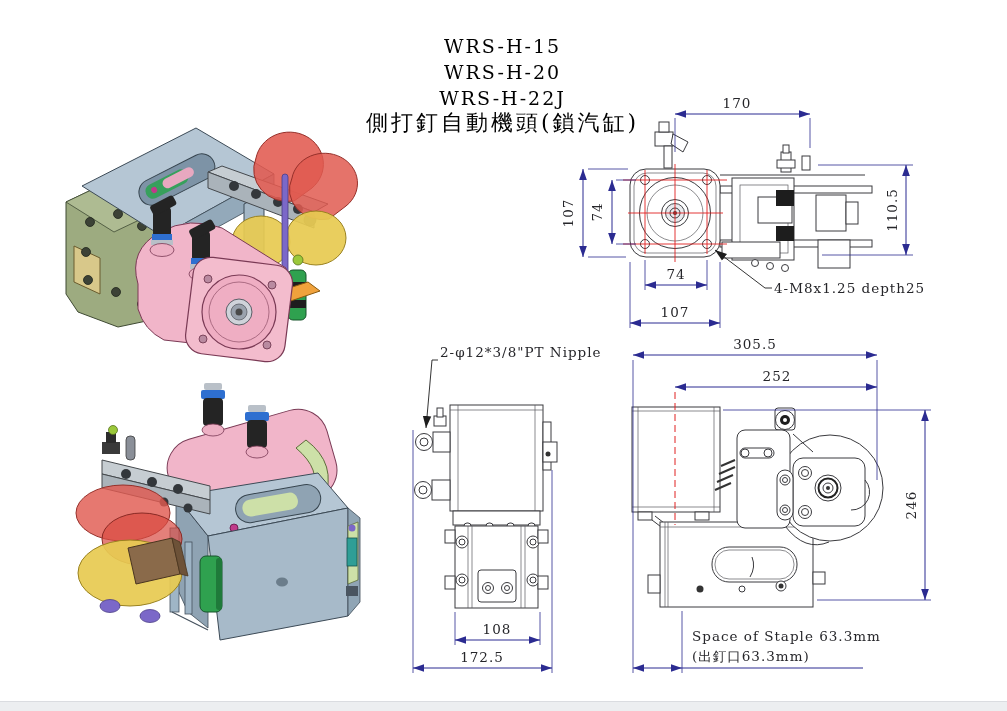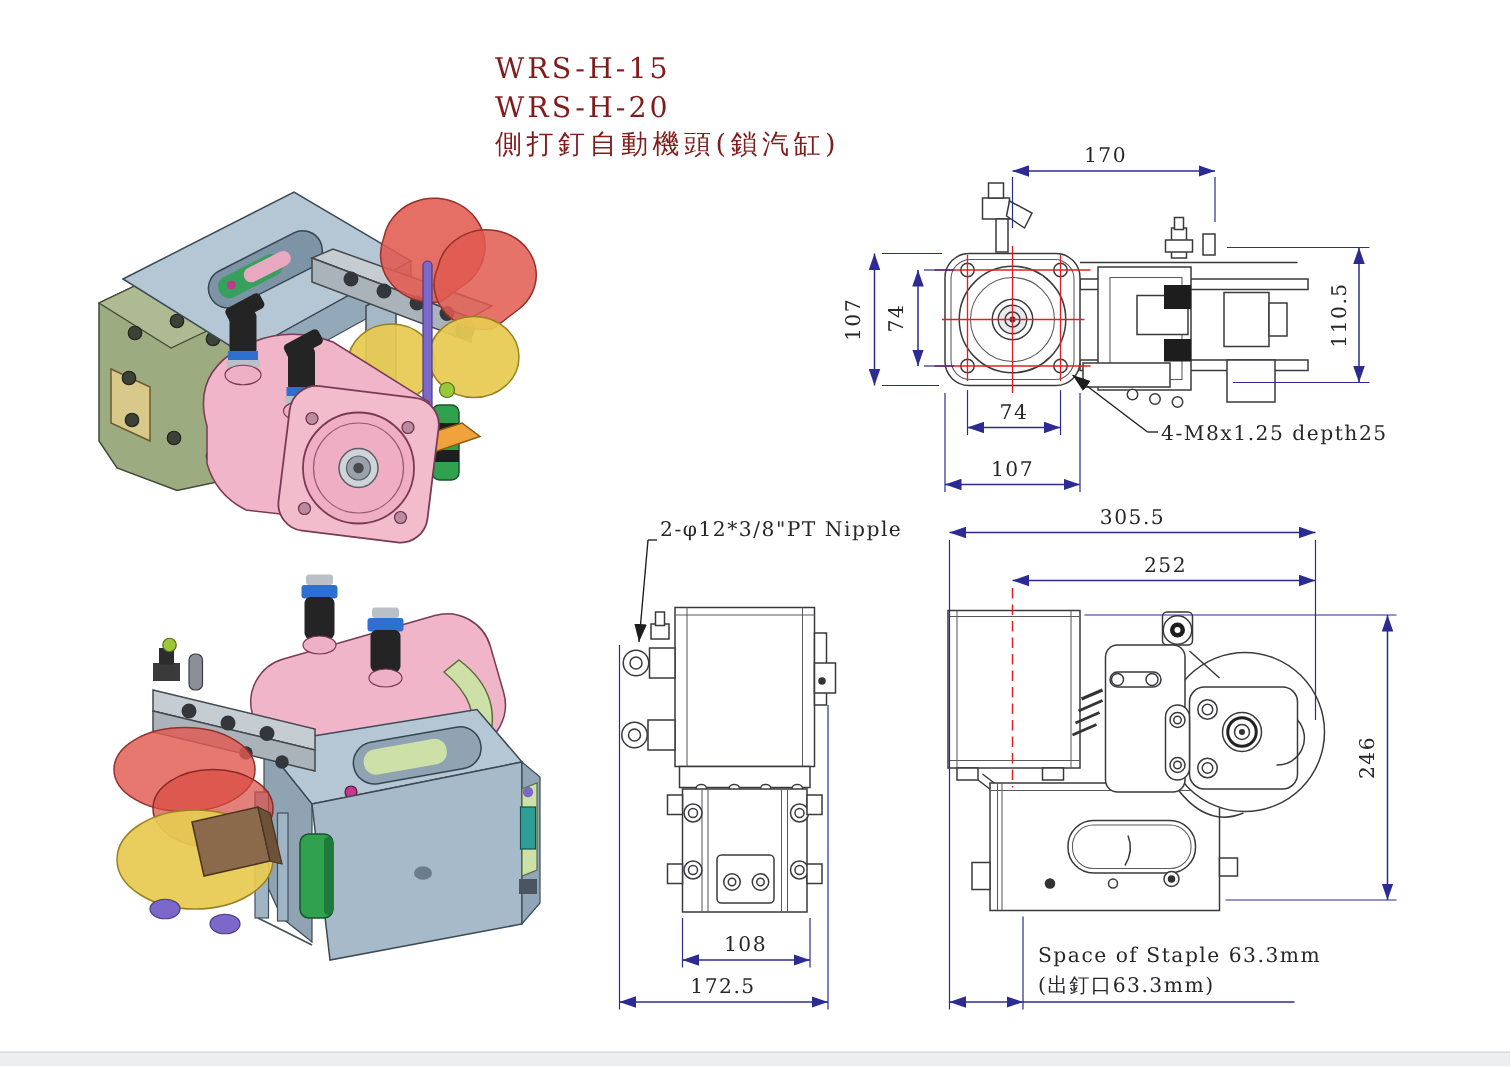--- a/index.html
+++ b/index.html
@@ -1,40 +1,41 @@
 <!DOCTYPE html>
 <html><head>
 <meta charset="utf-8">
 <style>
   html,body{margin:0;padding:0;background:#fff;}
   #canvas{position:relative;width:1007px;height:711px;background:#ffffff;overflow:hidden;
           font-family:"DejaVu Serif","Liberation Serif",serif;}
   .abs{position:absolute;}
   
-  #titleblock{left:330px;top:33px;width:345px;color:#7f1d1d;}
+  #titleblock{left:330px;top:33px;width:345px;text-align:center;color:#000000;}
   .model-line{font-size:19px;letter-spacing:2px;line-height:26px;white-space:nowrap;}
-  .subtitle-line{font-size:18px;letter-spacing:3px;line-height:24px;white-space:nowrap;}
+  .subtitle-line{font-size:22px;letter-spacing:3px;line-height:24px;white-space:nowrap;}
   
   svg text.dim{font-family:"DejaVu Serif","Liberation Serif",serif;font-size:13.5px;fill:#26262a;letter-spacing:1px;}
   svg .ln{stroke:#3a3a3e;stroke-width:1;fill:none;}
   svg .lnf{stroke:#3a3a3e;stroke-width:1;fill:#ffffff;}
   svg .thin{stroke:#5a5a5e;stroke-width:.7;fill:none;}
   svg .dimln{stroke:#2b2b91;stroke-width:1;fill:none;}
   svg .extln{stroke:#2b2b91;stroke-width:.8;fill:none;}
   svg .redln{stroke:#e02020;stroke-width:.9;fill:none;}
   #bottom-strip{left:0;bottom:0;width:1007px;height:9px;background:#eceef0;border-top:1px solid #dadce0;}
 </style>
 </head>
 <body>
 
 <div id="canvas">
 
   <div class="abs" id="titleblock">
     <div class="model-line">WRS-H-15</div>
     <div class="model-line">WRS-H-20</div>
+    <div class="model-line">WRS-H-22J</div>
     <div class="subtitle-line">側打釘自動機頭(鎖汽缸)</div>
   </div>
 
   <svg class="abs" style="left:58px;top:124px" width="300" height="264" viewBox="0 0 300 264">
 
     <g>
       <polygon points="8,78 50,58 98,88 98,195 60,203 20,188 8,170" fill="#9dab80" stroke="#3f4a33" stroke-width="1"></polygon>
       <polygon points="8,78 50,58 98,88 56,108" fill="#aebb92" stroke="#3f4a33" stroke-width=".8"></polygon>
       <polygon points="16,122 42,134 42,170 16,158" fill="#d8c88a" stroke="#6a5c2e" stroke-width="1"></polygon>
       <g fill="#3c4236" stroke="#20241c" stroke-width=".8">

